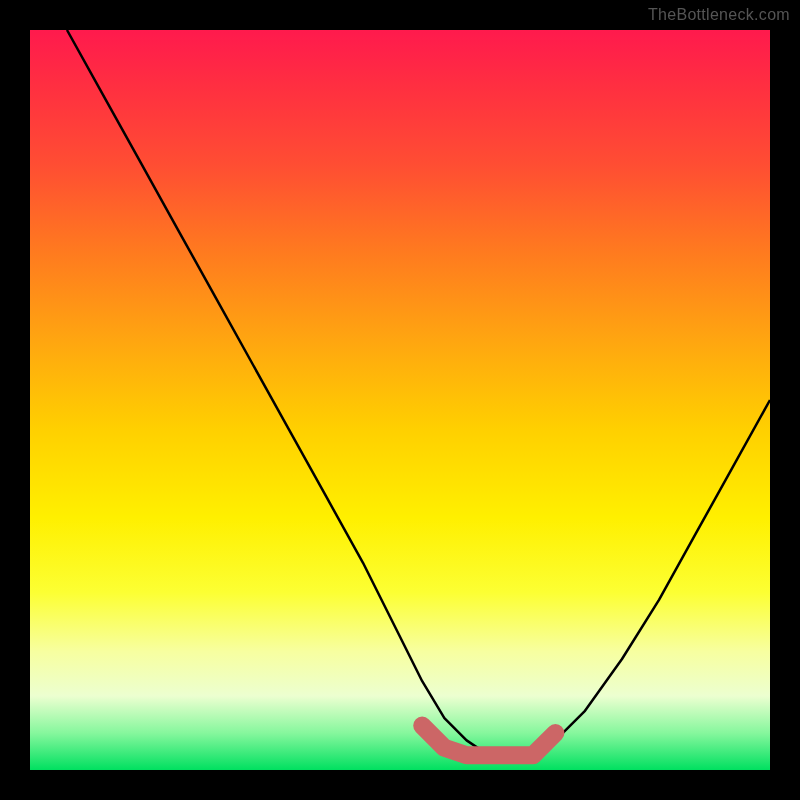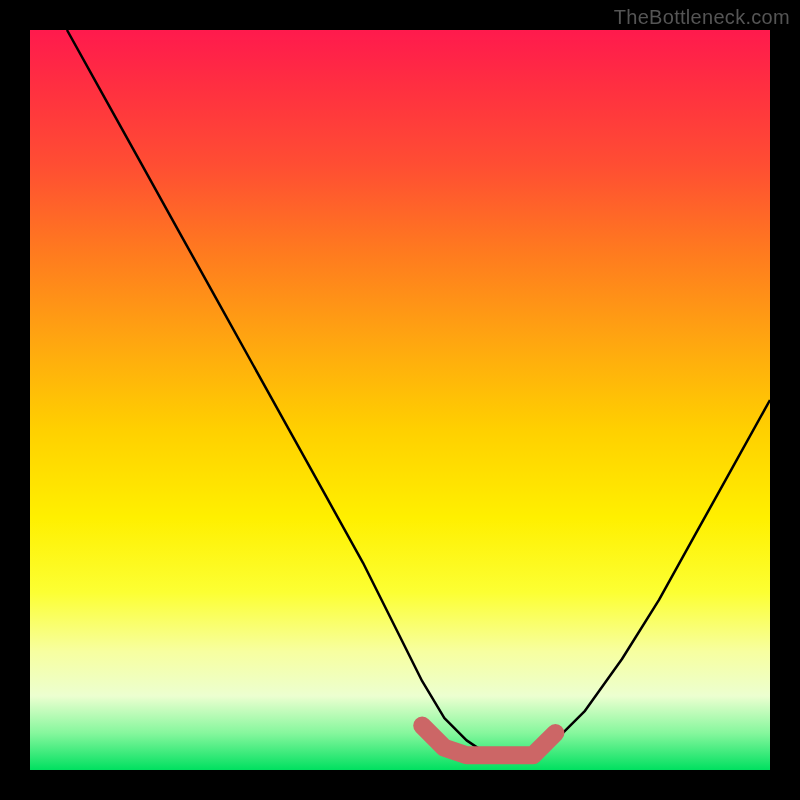--- a/index.html
+++ b/index.html
@@ -24,21 +24,21 @@
       #ecffd0 90%,
       #86f79d 95%,
       #00e060 100%
     );
   }
   .watermark {
     position: absolute;
     top: 6px;
     right: 10px;
     color: #555;
-    font-size: 20px;
+    font-size: 16px;
     font-weight: 500;
     letter-spacing: 0.3px;
   }
   svg.curve {
     position: absolute;
     left: 0; top: 0;
     width: 100%; height: 100%;
     overflow: visible;
   }
 </style>

